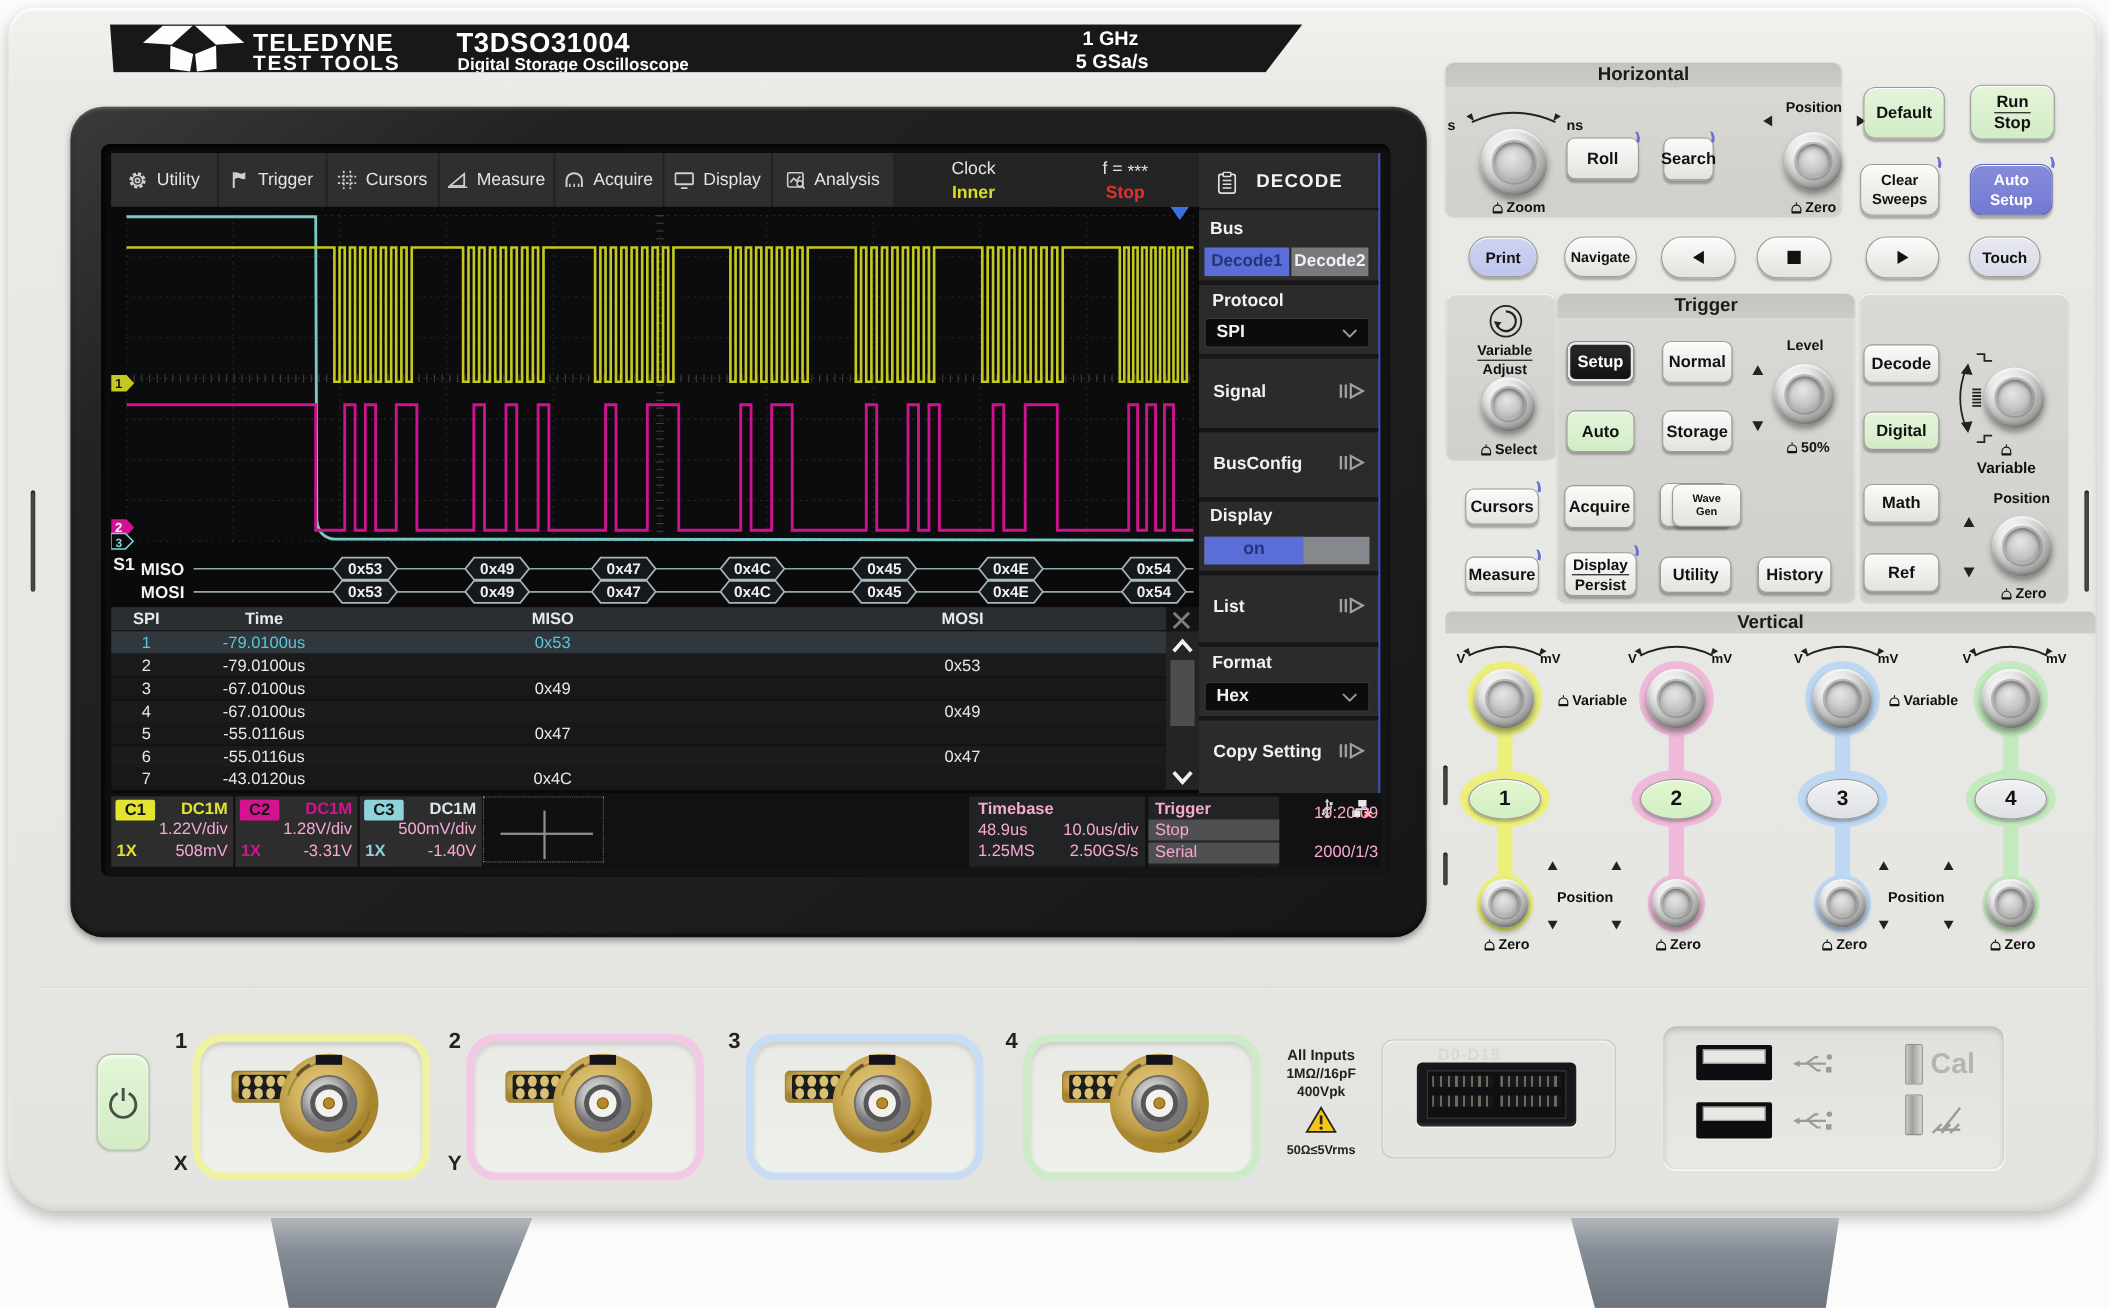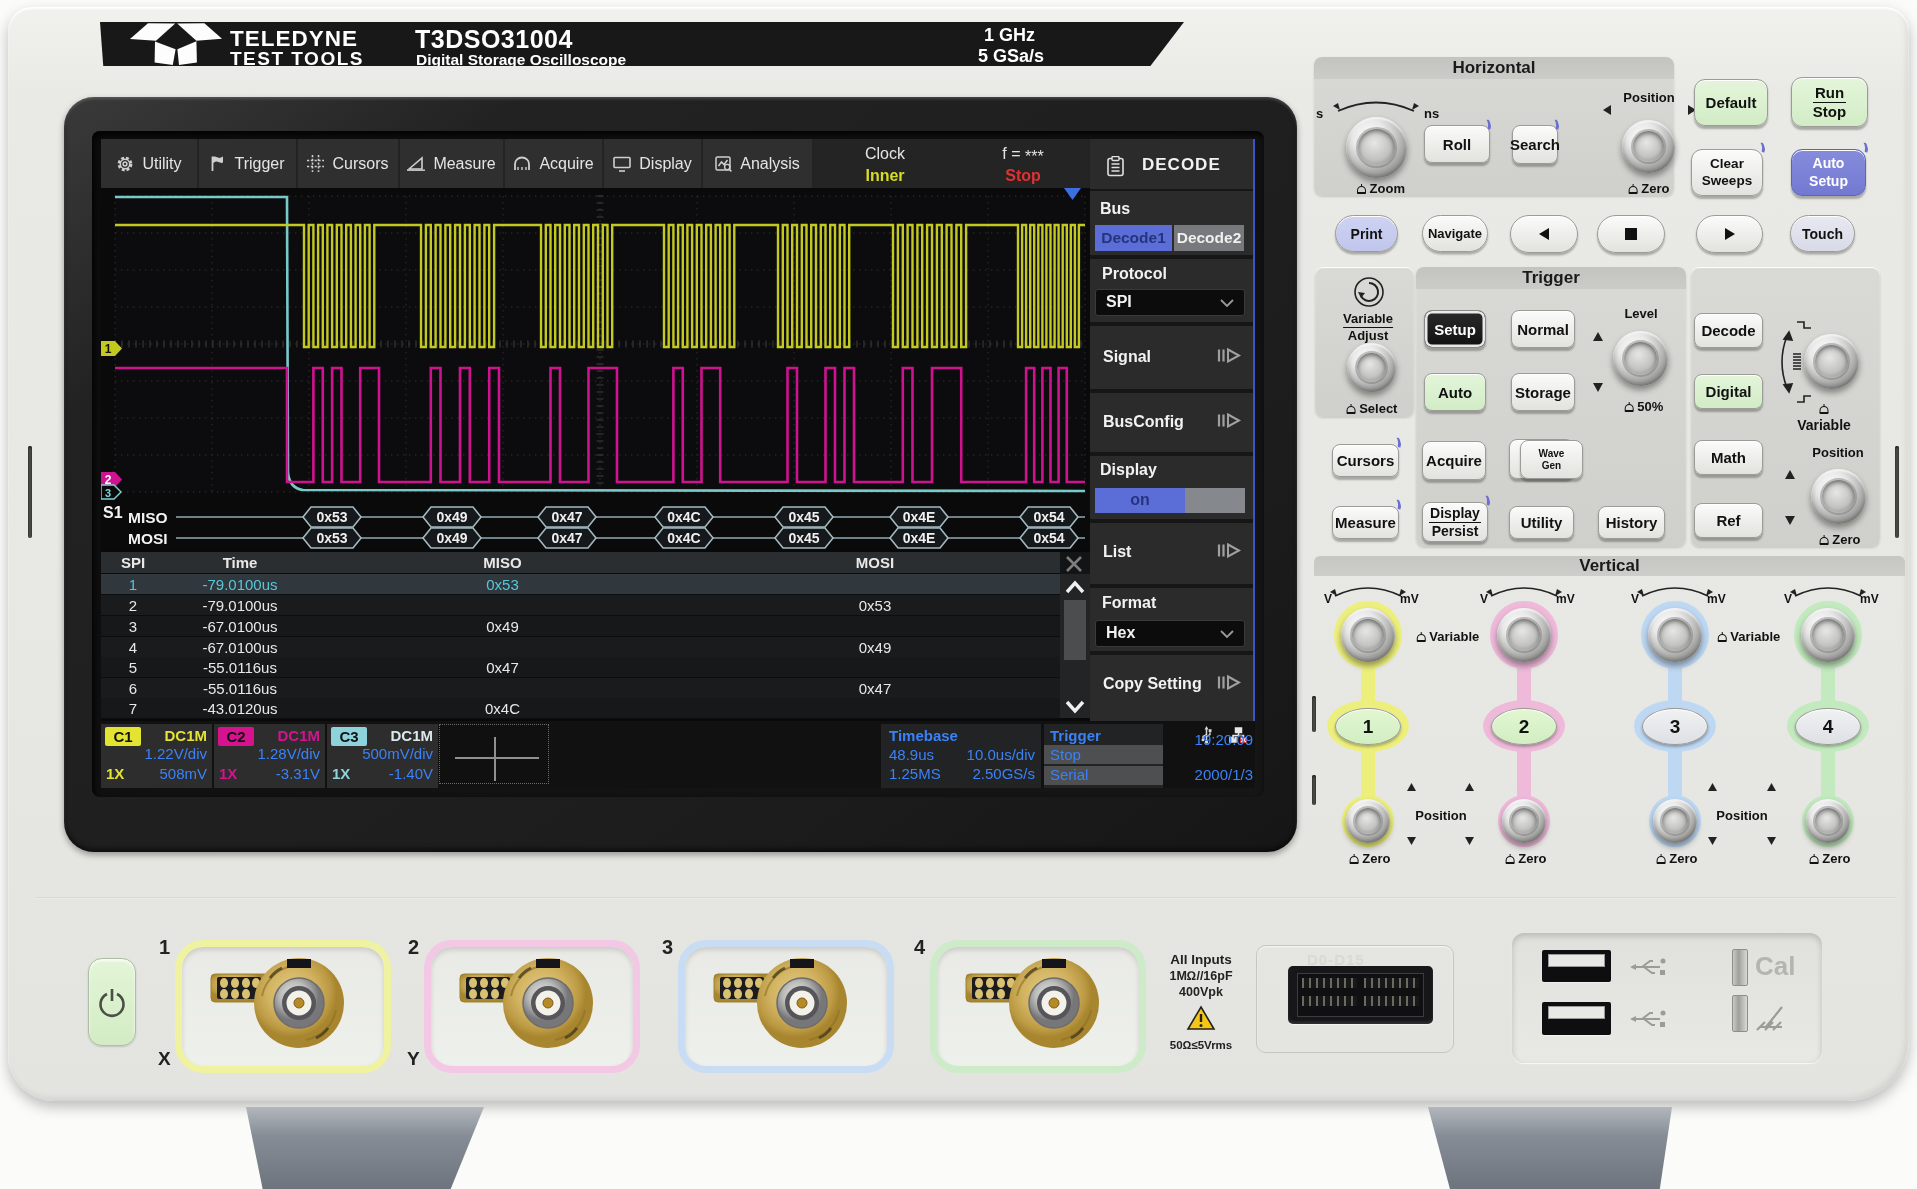--- a/index.html
+++ b/index.html
@@ -31,21 +31,21 @@
 #tbl{position:absolute;left:0;top:413px;width:989px;height:166px;background:#131416;color:#e8e8e8;font-size:15px}
 #tbl .row{position:absolute;left:0;width:959px;height:21px;line-height:21px;box-shadow:inset 0 -1px 0 #0c0d0e}
 #tbl .c1{position:absolute;left:0;width:64px;text-align:center}
 #tbl .c2{position:absolute;left:64px;width:150px;text-align:center}
 #tbl .c3{position:absolute;left:214px;width:375px;text-align:center}
 #tbl .c4{position:absolute;left:589px;width:370px;text-align:center}
 
 #sbar{position:absolute;left:0;top:582px;width:1154px;height:67px;background:#111}
 .sblk{position:absolute;top:3px;height:76px;background:#2d2d2e}
 .badge{position:absolute;left:4px;top:3px;width:36px;height:19px;border-radius:2px;font-size:15px;font-weight:bold;text-align:center;line-height:19px}
-.sline{position:absolute;font-size:15px;white-space:nowrap;color:#3b82f6}
+.sline{position:absolute;font-size:15px;white-space:nowrap;color:#f9a8d4}
 
 .panel{position:absolute;background:linear-gradient(180deg,#d9dad5,#cfd0cb);border-radius:8px;box-shadow:inset 0 1px 1px #fff,0 1px 2px rgba(0,0,0,.15)}
 .ptitle{position:absolute;left:0;top:0;width:100%;height:22px;border-radius:8px 8px 0 0;background:linear-gradient(180deg,#c3c4c0,#cbccc8);text-align:center;font-size:17px;font-weight:bold;color:#1a1a1a;line-height:21px}
 .btn{position:absolute;background:linear-gradient(180deg,#fbfbfa,#ededea 55%,#e2e2df);border:1.5px solid #9b9c98;border-radius:8px;color:#111;font-weight:bold;display:flex;align-items:center;justify-content:center;text-align:center;box-shadow:0 2.5px 2px rgba(0,0,0,.28), inset 0 1px 0 #fff}
 .btn.green{background:linear-gradient(180deg,#e4f5da,#d2ecc6)}
 .btn.purple{background:linear-gradient(180deg,#868cdb,#7379d2);color:#fff;border-color:#5c63b8}
 .btn.lav{background:linear-gradient(180deg,#ced3f2,#c0c6ec)}
 .btn.touch{background:linear-gradient(180deg,#e7e8f0,#d8dae8)}
 .btn.black{background:linear-gradient(180deg,#2a2a2a,#111);color:#fff;border-color:#8a8b87;box-shadow:inset 0 0 0 2.5px rgba(255,255,255,.9),0 2.5px 2px rgba(0,0,0,.28)}
 .btn.pill{border-radius:19px}
@@ -699,21 +699,21 @@
  <div class="abs" style="left:1155px;top:952px;width:92px;text-align:center;font-weight:bold;color:#222">
    <div style="font-size:13.5px">All Inputs</div>
    <div style="font-size:12.5px;margin-top:2px">1MΩ//16pF</div>
    <div style="font-size:12.5px;margin-top:2px">400Vpk</div>
    <svg style="margin-top:6px" width="30" height="26" viewBox="0 0 30 26">
         <path d="M15 2L28 24H2Z" fill="#f5c518" stroke="#222" stroke-width="1.6"></path>
         <path d="M15 9v8" stroke="#222" stroke-width="2.4"></path>
         <circle cx="15" cy="20.5" r="1.5" fill="#222"></circle>
       </svg>
    <div style="font-size:11.5px;margin-top:4px">50Ω≤5Vrms</div></div>
- <div class="abs" style="left:1256px;top:945px;width:198px;height:108px;border:1.5px solid #c5c6c1;border-radius:10px;box-shadow:inset 0 1px 2px rgba(255,255,255,.7)">
+ <div class="abs" style="left:1256px;top:945px;width:213px;height:108px;border:1.5px solid #c5c6c1;border-radius:10px;box-shadow:inset 0 1px 2px rgba(255,255,255,.7)">
    <div class="abs" style="left:50px;top:5px;font-size:15px;font-weight:bold;color:#d8d9d3;letter-spacing:1px">D0-D15</div>
    <div class="abs" style="left:31px;top:20px;width:145px;height:58px;border-radius:5px;background:#17171a;box-shadow:inset 0 -2px 3px rgba(255,255,255,.12),0 1px 1px rgba(255,255,255,.6)">
      <div class="abs" style="left:9px;top:7px;width:127px;height:44px;border:1.5px solid #3c3c40;background:#101013"></div>
      <div class="abs" style="left:14px;top:12px;width:55px;height:10px;background:repeating-linear-gradient(90deg,#6a6a60 0 2px,#18181b 2px 7px)"></div>
      <div class="abs" style="left:76px;top:12px;width:55px;height:10px;background:repeating-linear-gradient(90deg,#6a6a60 0 2px,#18181b 2px 7px)"></div>
      <div class="abs" style="left:14px;top:30px;width:55px;height:10px;background:repeating-linear-gradient(90deg,#6a6a60 0 2px,#18181b 2px 7px)"></div>
      <div class="abs" style="left:76px;top:30px;width:55px;height:10px;background:repeating-linear-gradient(90deg,#6a6a60 0 2px,#18181b 2px 7px)"></div>
       </div>
     </div>
  <div class="abs" style="left:1512px;top:933px;width:310px;height:130px;border-radius:12px;background:linear-gradient(180deg,#e0e1dc,#e8e9e4);box-shadow:inset 0 3px 6px rgba(0,0,0,.18),0 1px 1px rgba(255,255,255,.8)">

